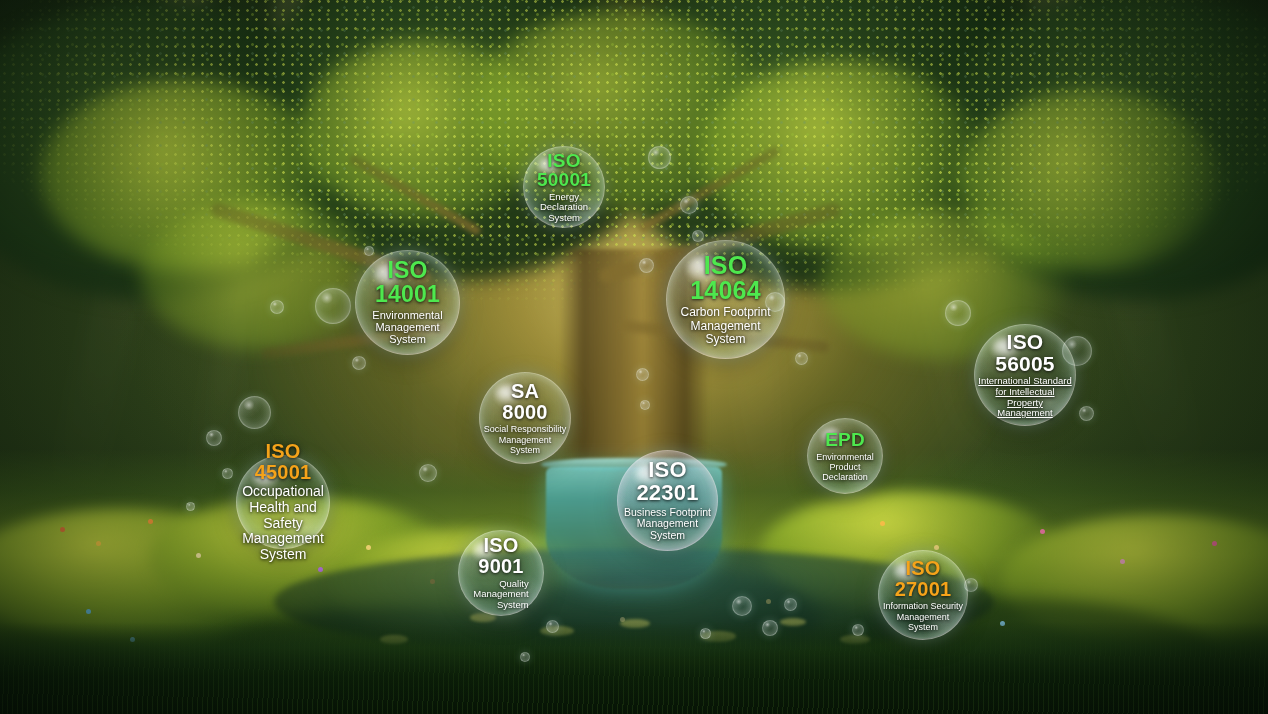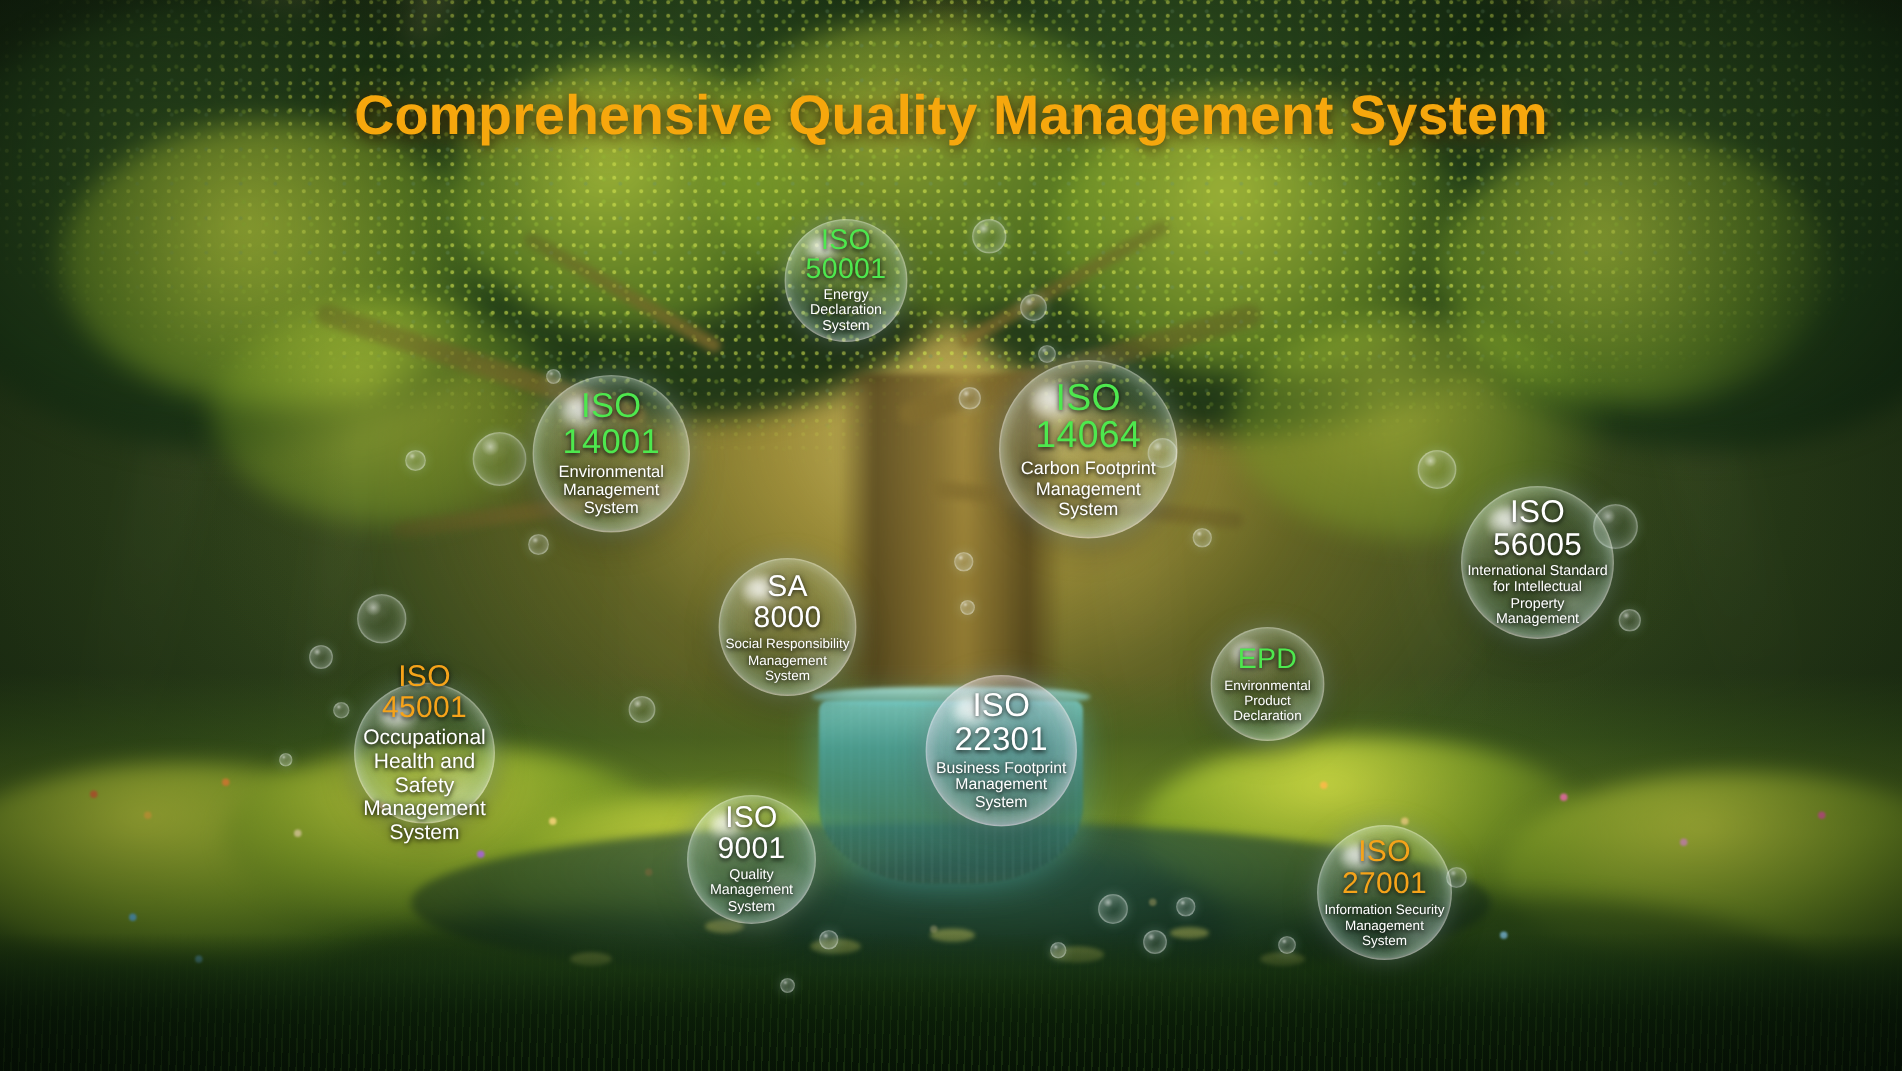--- a/index.html
+++ b/index.html
@@ -195,21 +195,21 @@
     background:radial-gradient(ellipse at 40% 40%, rgba(255,255,255,.80), rgba(255,255,255,0) 72%);
     filter:blur(2.6px); pointer-events:none;
   }
   .bubble.pinkrim{
     background:
       radial-gradient(circle at 30% 24%, rgba(255,255,255,.46) 0%, rgba(255,255,255,.10) 17%, rgba(255,255,255,0) 35%),
       radial-gradient(circle at 50% 50%, rgba(190,170,210,.16) 0%, rgba(200,160,200,.20) 60%, rgba(242,198,232,.50) 86%, rgba(255,228,248,.62) 96%, rgba(255,255,255,.2) 100%);
   }
   .b-code{
     position:relative; z-index:2;
-    font-weight:normal; line-height:1.03;
+    font-weight:bold; line-height:1.03;
     letter-spacing:.2px;
     text-shadow:0 1px 3px rgba(0,0,0,.70), 0 0 8px rgba(0,0,0,.45);
   }
   .b-desc{
     position:relative; z-index:2;
     color:#ffffff; line-height:1.12;
     margin-top:2px;
     text-shadow:0 1px 3px rgba(0,0,0,.80), 0 0 6px rgba(0,0,0,.5);
   }
   .code-green{ color:#4ee84e; }
@@ -305,21 +305,20 @@
     <div class="lily" style="left:620px; bottom:86px; width:30px; height:9px;"></div>
     <div class="lily" style="left:700px; bottom:72px; width:36px; height:11px;"></div>
     <div class="lily" style="left:780px; bottom:88px; width:26px; height:8px;"></div>
     <div class="lily" style="left:380px; bottom:70px; width:28px; height:9px;"></div>
     <div class="lily" style="left:840px; bottom:70px; width:30px; height:9px;"></div>
 
     <div class="grassfg"></div>
     <div class="vignette"></div>
   </div>
 
-  <h1 class="title">Comprehensive Quality Management System</h1>
 
   <div id="deco-layer">
       <div class="deco" style="left: 648px; top: 146px; width: 23px; height: 23px;"></div>
       <div class="deco" style="left: 680px; top: 196px; width: 18px; height: 18px;"></div>
       <div class="deco" style="left: 692px; top: 230px; width: 12px; height: 12px;"></div>
       <div class="deco" style="left: 639px; top: 258px; width: 15px; height: 15px;"></div>
       <div class="deco" style="left: 636px; top: 368px; width: 13px; height: 13px;"></div>
       <div class="deco" style="left: 640px; top: 400px; width: 10px; height: 10px;"></div>
       <div class="deco" style="left: 315px; top: 288px; width: 36px; height: 36px;"></div>
       <div class="deco" style="left: 270px; top: 300px; width: 14px; height: 14px;"></div>
@@ -359,21 +358,21 @@
 System</div>
       </div>
       <div class="bubble" style="left: 666px; top: 240px; width: 119px; height: 119px;">
         <div class="b-code code-green" style="font-size: 25px;">ISO<br>14064</div>
         <div class="b-desc" style="font-size: 12px; white-space: pre-line;">Carbon Footprint
 Management
 System</div>
       </div>
       <div class="bubble" style="left: 974px; top: 324px; width: 102px; height: 102px;">
         <div class="b-code code-white" style="font-size: 21px;">ISO<br>56005</div>
-        <div class="b-desc" style="font-size: 9.5px; white-space: pre-line;">International Standard
+        <div class="b-desc" style="font-size: 9.5px; white-space: pre-line; text-decoration: underline;">International Standard
 for Intellectual
 Property
 Management</div>
       </div>
       <div class="bubble" style="left: 479px; top: 372px; width: 92px; height: 92px;">
         <div class="b-code code-white" style="font-size: 20px;">SA<br>8000</div>
         <div class="b-desc" style="font-size: 9px; white-space: pre-line;">Social Responsibility
 Management
 System</div>
       </div>
@@ -391,21 +390,21 @@
 System</div>
       </div>
       <div class="bubble pinkrim" style="left: 617px; top: 450px; width: 101px; height: 101px;">
         <div class="b-code code-white" style="font-size: 22px;">ISO<br>22301</div>
         <div class="b-desc" style="font-size: 10.5px; white-space: pre-line;">Business Footprint
 Management
 System</div>
       </div>
       <div class="bubble" style="left: 458px; top: 530px; width: 86px; height: 86px;">
         <div class="b-code code-white" style="font-size: 20px;">ISO<br>9001</div>
-        <div class="b-desc" style="font-size: 9.5px; white-space: pre-line;">Quality
+        <div class="b-desc" style="font-size: 9.5px; white-space: pre-line; text-align: right;">Quality
 Management
 System</div>
       </div>
       <div class="bubble" style="left: 878px; top: 550px; width: 90px; height: 90px;">
         <div class="b-code code-orange" style="font-size: 20px;">ISO<br>27001</div>
         <div class="b-desc" style="font-size: 9px; white-space: pre-line;">Information Security
 Management
 System</div>
       </div>
     </div>

